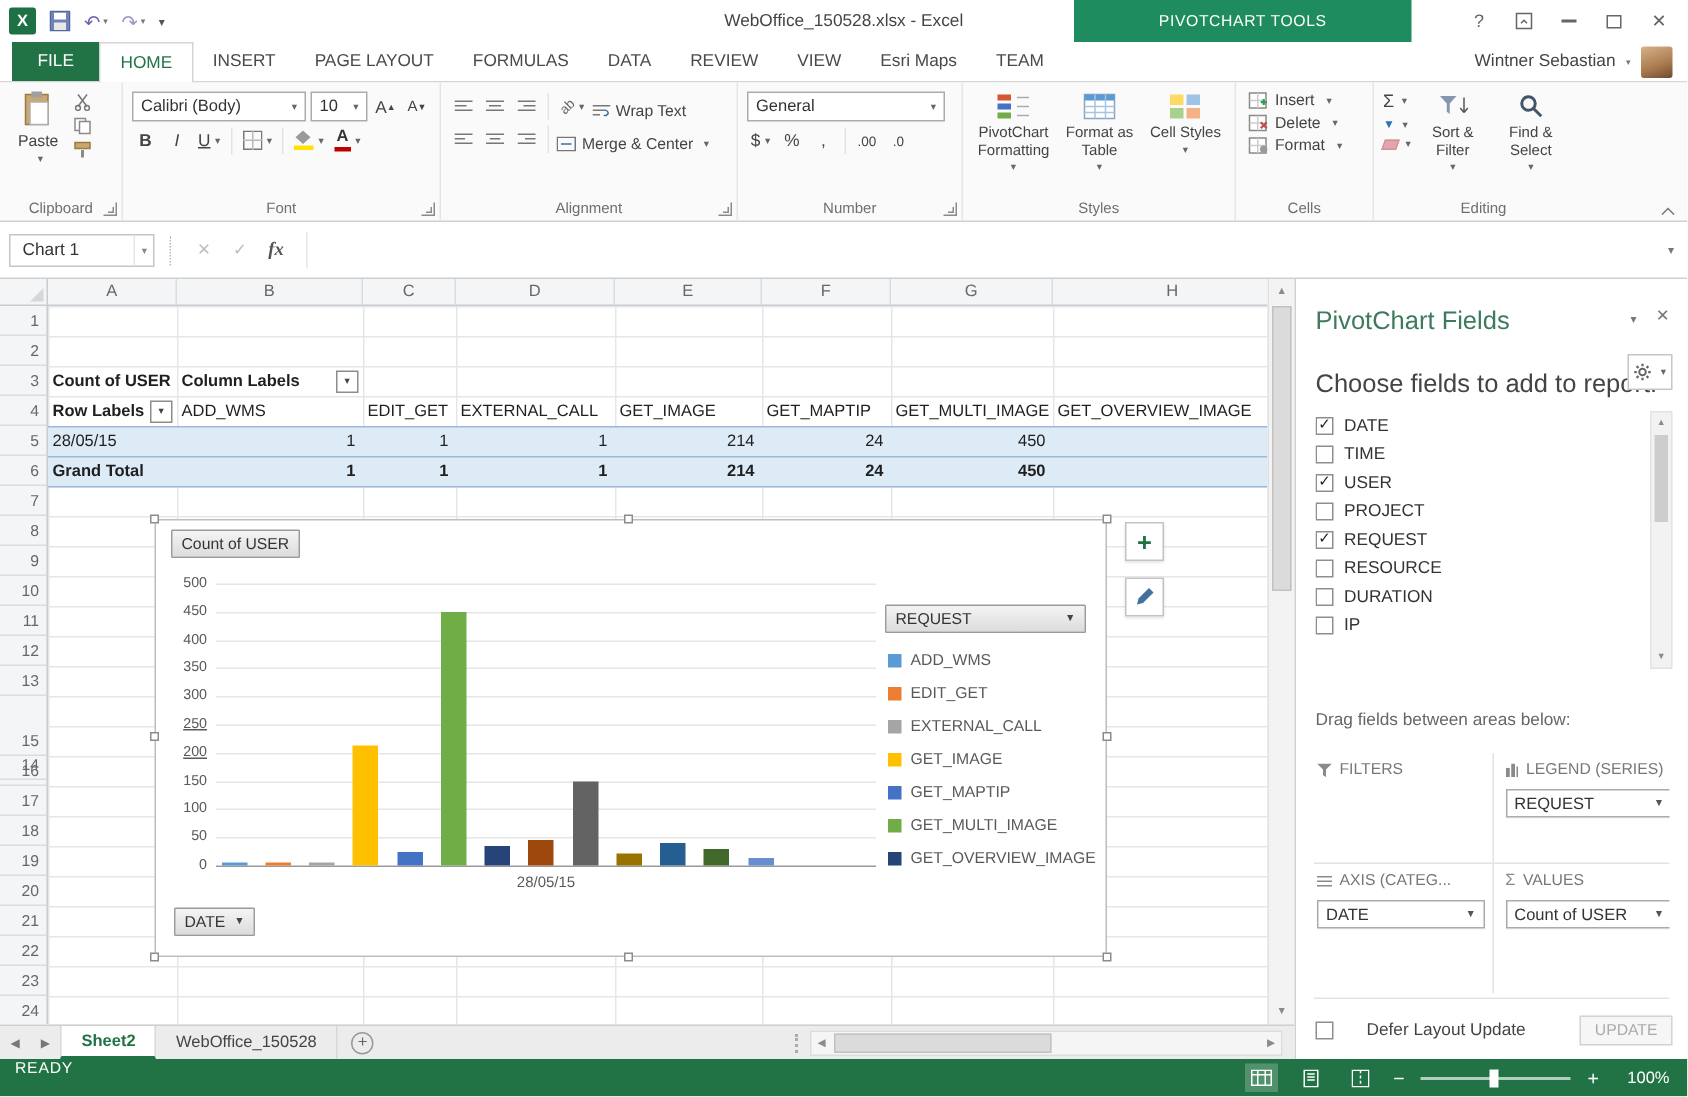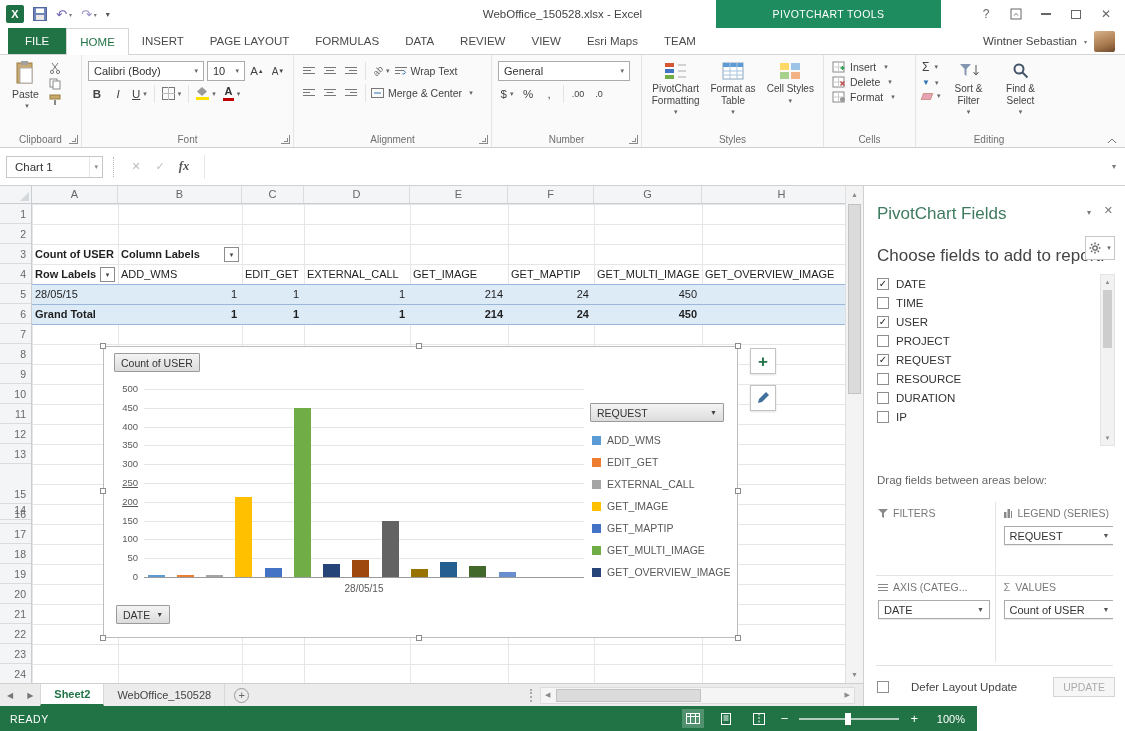--- a/index.html
+++ b/index.html
@@ -33,21 +33,21 @@
   .ctxtabs{margin-left:16px}
   .userarea{margin-left:auto;display:flex;align-items:center;gap:7px;padding-right:10px;font-size:11.5px;color:#444}
   .avatar{width:21px;height:21px;border-radius:2px;background:linear-gradient(160deg,#d8b28a 0%,#a97a4e 60%,#6e4a2b 100%)}
 
   
   .ribbon{position:absolute;left:0;top:55px;width:1125px;height:93px;background:#FAFAFA;border-bottom:1px solid #D0D0D0;display:flex;align-items:stretch}
   .rgroup{position:relative;border-right:1px solid #E5E5E5;padding:3px 5px 16px 6px}
   .glabel{position:absolute;bottom:2px;left:0;right:0;text-align:center;font-size:10px;color:#6f6f6f;white-space:nowrap}
   .dlg{position:absolute;right:3px;bottom:3px;width:9px;height:9px;border-right:1px solid #8a8a8a;border-bottom:1px solid #8a8a8a}
   .dlg::after{content:"";position:absolute;right:1px;bottom:1px;width:3px;height:3px;border-right:1px solid #8a8a8a;border-bottom:1px solid #8a8a8a}
-  .row{display:flex;align-items:center;gap:3px;margin:3px 0}
+  .row{display:flex;align-items:flex-end;gap:3px;margin:3px 0}
   .combo{border:1px solid #ABABAB;background:#fff;height:20px;display:flex;align-items:center;padding:0 5px;font-size:11px;color:#333;white-space:nowrap}
   .combo .caret{margin-left:auto;padding-left:4px}
   .fbtn{display:inline-flex;align-items:center;justify-content:center;min-width:18px;height:19px;font-size:11.5px;color:#444;padding:0 2px}
   .fbtn.b{font-weight:bold}.fbtn.i{font-style:italic}.fbtn.u span:first-child{text-decoration:underline}
   .fdiv{border-left:1px solid #E3E3E3;height:18px;margin:0 2px}
   .icostack{display:flex;flex-direction:column;align-items:center;gap:1px}
   .cbarY{width:13px;height:3px;background:#FFE100;display:block}
   .cbarR{width:11px;height:3px;background:#C00000;display:block}
   .bigA{font-size:11px;font-weight:bold;color:#333;line-height:1}
   .clipwrap{display:flex;gap:4px}
@@ -158,21 +158,21 @@
   .stab{display:flex;align-items:center;padding:0 13px;font-size:11px;color:#444;border-right:1px solid #D8D8D8;height:100%}
   .stab.active{background:#fff;color:#217346;font-weight:bold;border-bottom:2px solid #217346;border-left:1px solid #D8D8D8}
   .addsheet{width:15px;height:15px;border:1px solid #9a9a9a;border-radius:50%;color:#666;font-size:11px;line-height:12px;text-align:center;margin-left:9px}
   .tsplit{border-left:2px dotted #ABABAB;height:13px;margin-left:auto;margin-right:8px}
   .hscroll{display:flex;align-items:center;width:315px;margin-right:8px;height:17px;background:#F5F5F5;border:1px solid #DDD}
   .harrow{font-size:7px;color:#8b8b8b;padding:0 4px}
   .htrack{flex:1;position:relative;height:100%}
   .hthumb{position:absolute;left:2px;top:1px;bottom:1px;width:145px;background:#DBDBDB;border:1px solid #C2C2C2}
 
   
-  .statusbar{position:absolute;left:0;bottom:0;width:977px;height:25px;background:#217346;color:#fff;display:flex;align-items:center}
+  .statusbar{position:absolute;left:0;bottom:0;width:1125px;height:25px;background:#217346;color:#fff;display:flex;}
   .smode{font-size:10.5px;letter-spacing:.5px;margin-left:10px}
   .sright{margin-left:auto;display:flex;align-items:center;gap:11px;margin-right:12px}
   .vico{display:flex;align-items:center;justify-content:center;width:22px;height:19px}
   .vico.active{background:rgba(255,255,255,.22)}
   .zminus,.zplus{font-size:13px;line-height:1}
   .ztrack{width:100px;height:2px;background:rgba(255,255,255,.65);position:relative}
   .zthumb{position:absolute;left:46px;top:-5px;width:6px;height:12px;background:#fff}
   .zlabel{font-size:11px;width:36px;text-align:right}
 </style>
 </head>

